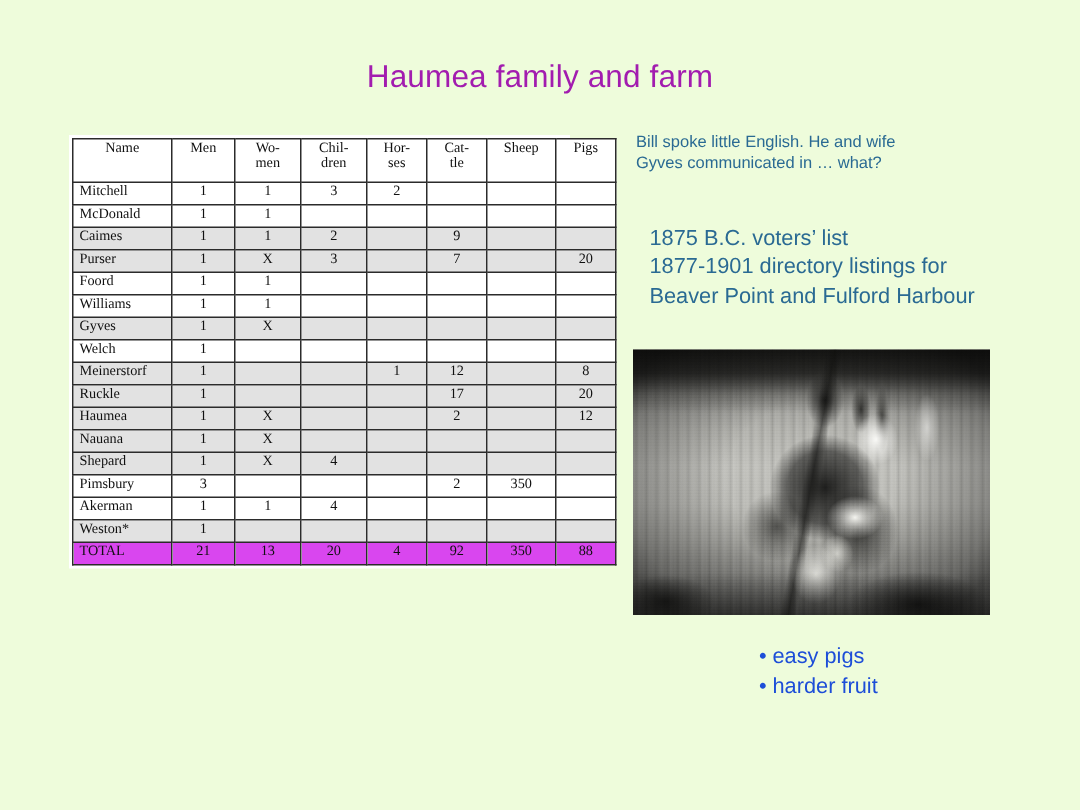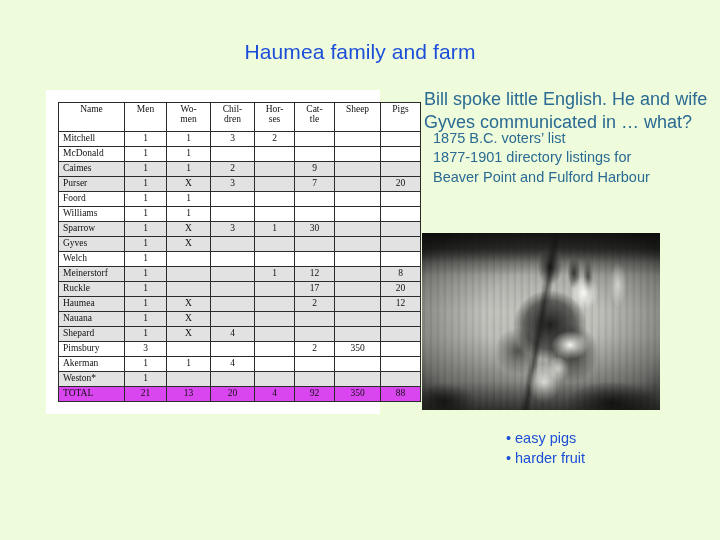--- a/index.html
+++ b/index.html
@@ -22,33 +22,33 @@
   }
 
   
   #slide-title {
     position: absolute;
     left: 0;
     top: 40px;
     width: 720px;
     text-align: center;
     font-size: 21px;
-    color: #1d4ed8;
+    color: #a21caf;
     font-family: "Liberation Sans", sans-serif;
     letter-spacing: 0.1px;
   }
 
   
   #census-table-wrap {
     position: absolute;
     left: 46px;
     top: 90px;
     width: 334px;
     background: #ffffff;
-    padding: 12px;
+    padding: 2px;
     box-sizing: border-box;
   }
   table.census {
     border-collapse: collapse;
     width: 100%;
     background: #ffffff;
     font-family: "Liberation Serif", serif;
     font-size: 9.5px;
     color: #101010;
     table-layout: fixed;
@@ -97,27 +97,27 @@
   col.c-sheep { width: 46px; }
   col.c-pigs  { width: 40px; }
 
   
   #question-block {
     position: absolute;
     left: 424px;
     top: 88px;
     width: 292px;
     color: #2a6a93;
-    font-size: 18px;
+    font-size: 11px;
     line-height: 1.30;
   }
   #sources-block {
     position: absolute;
     left: 433px;
-    top: 129px;
+    top: 150px;
     width: 284px;
     color: #2a6a93;
     font-size: 14.5px;
     line-height: 1.34;
   }
   #bullets-block {
     position: absolute;
     left: 506px;
     top: 429px;
     width: 200px;
@@ -318,30 +318,20 @@
             <td class="name">Williams</td>
             <td class="num">1</td>
             <td class="num">1</td>
             <td class="num"></td>
             <td class="num"></td>
             <td class="num"></td>
             <td class="num"></td>
             <td class="num"></td>
           </tr>
           <tr class="shade">
-            <td class="name">Sparrow</td>
-            <td class="num">1</td>
-            <td class="num">X</td>
-            <td class="num">3</td>
-            <td class="num">1</td>
-            <td class="num">30</td>
-            <td class="num"></td>
-            <td class="num"></td>
-          </tr>
-          <tr class="shade">
             <td class="name">Gyves</td>
             <td class="num">1</td>
             <td class="num">X</td>
             <td class="num"></td>
             <td class="num"></td>
             <td class="num"></td>
             <td class="num"></td>
             <td class="num"></td>
           </tr>
           <tr>

